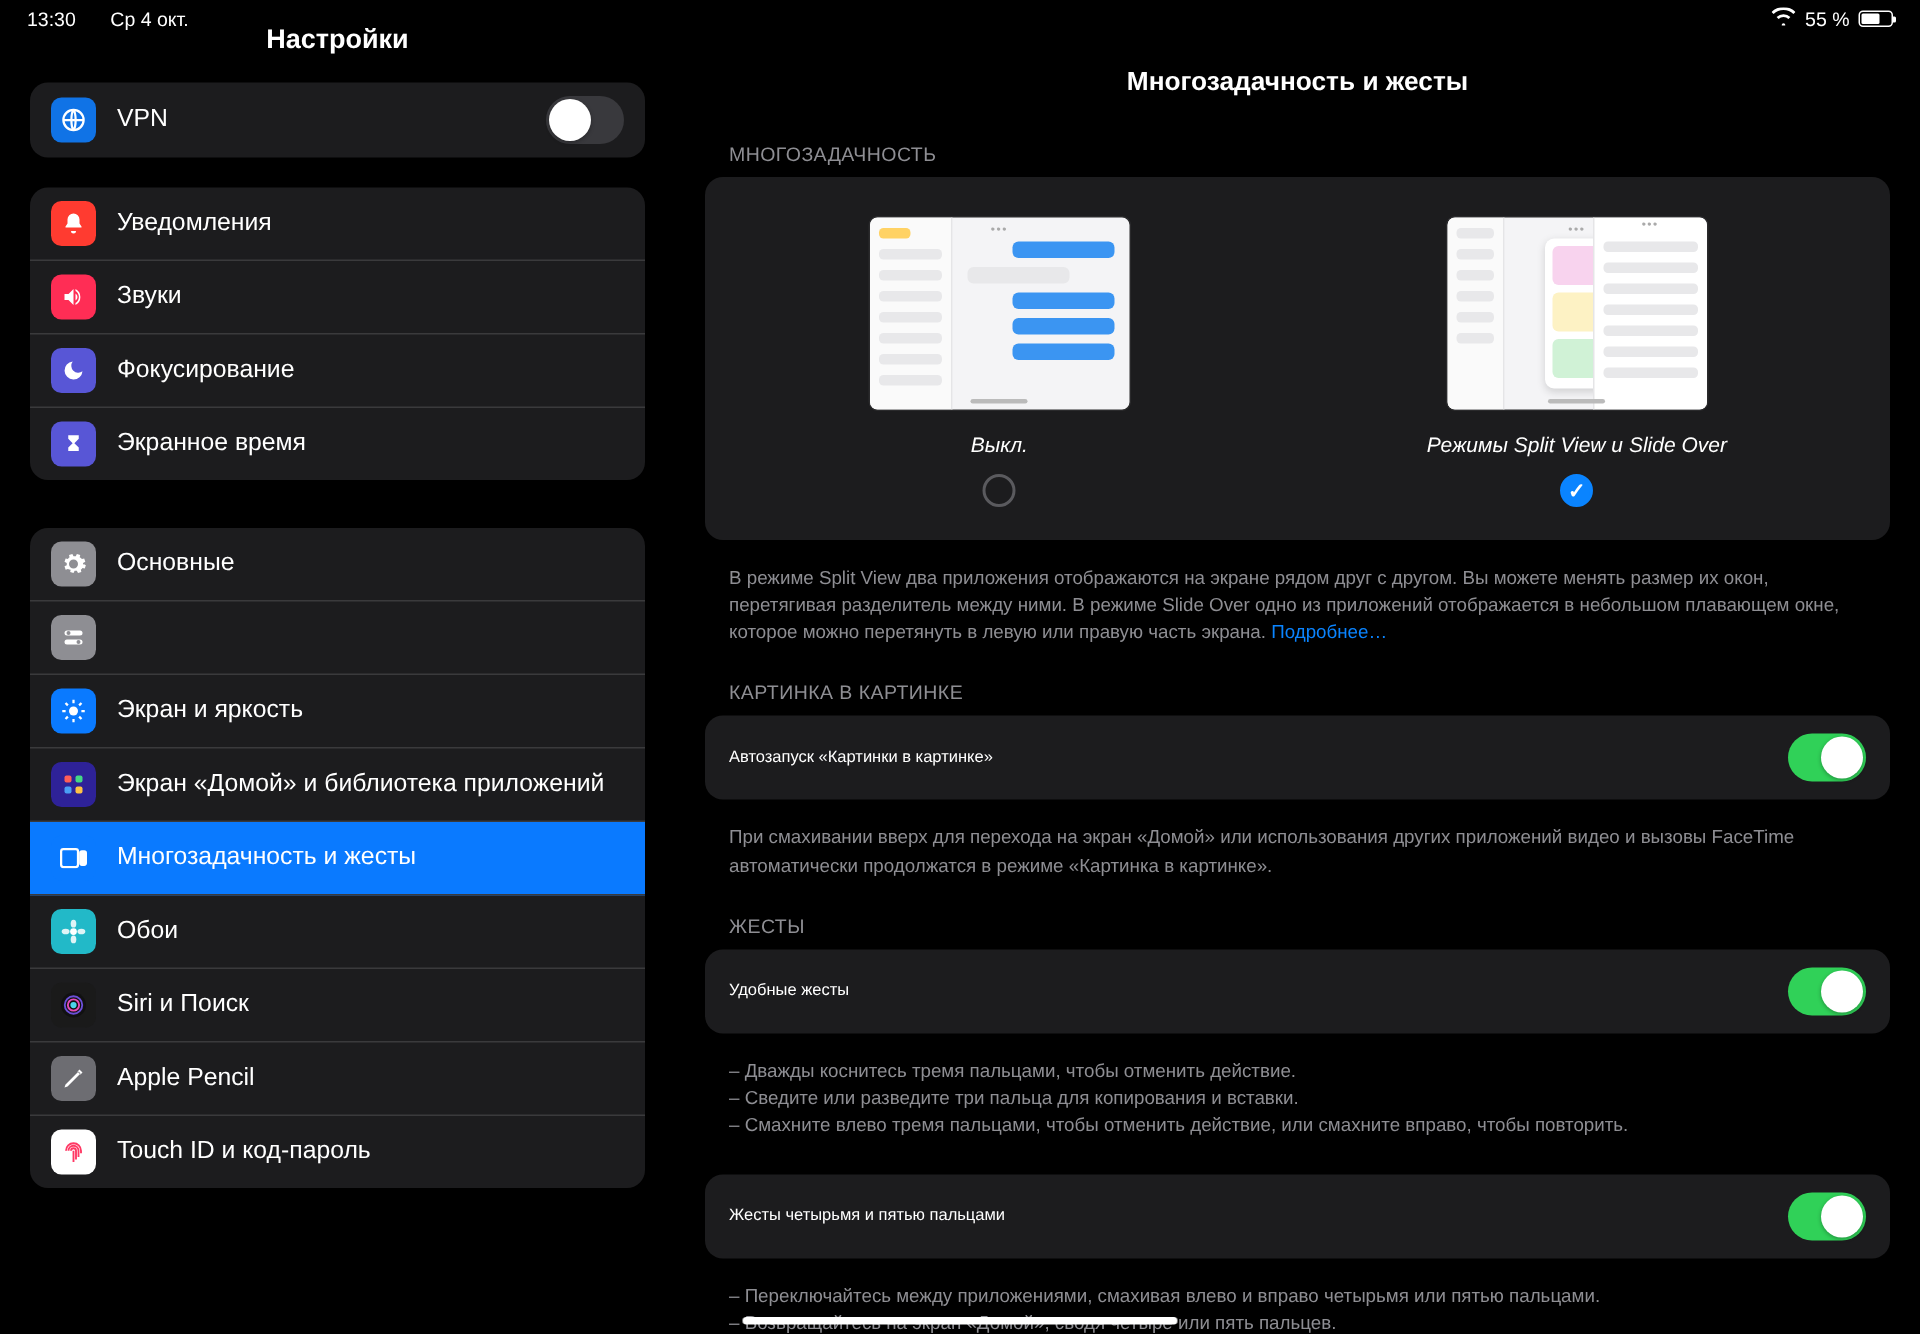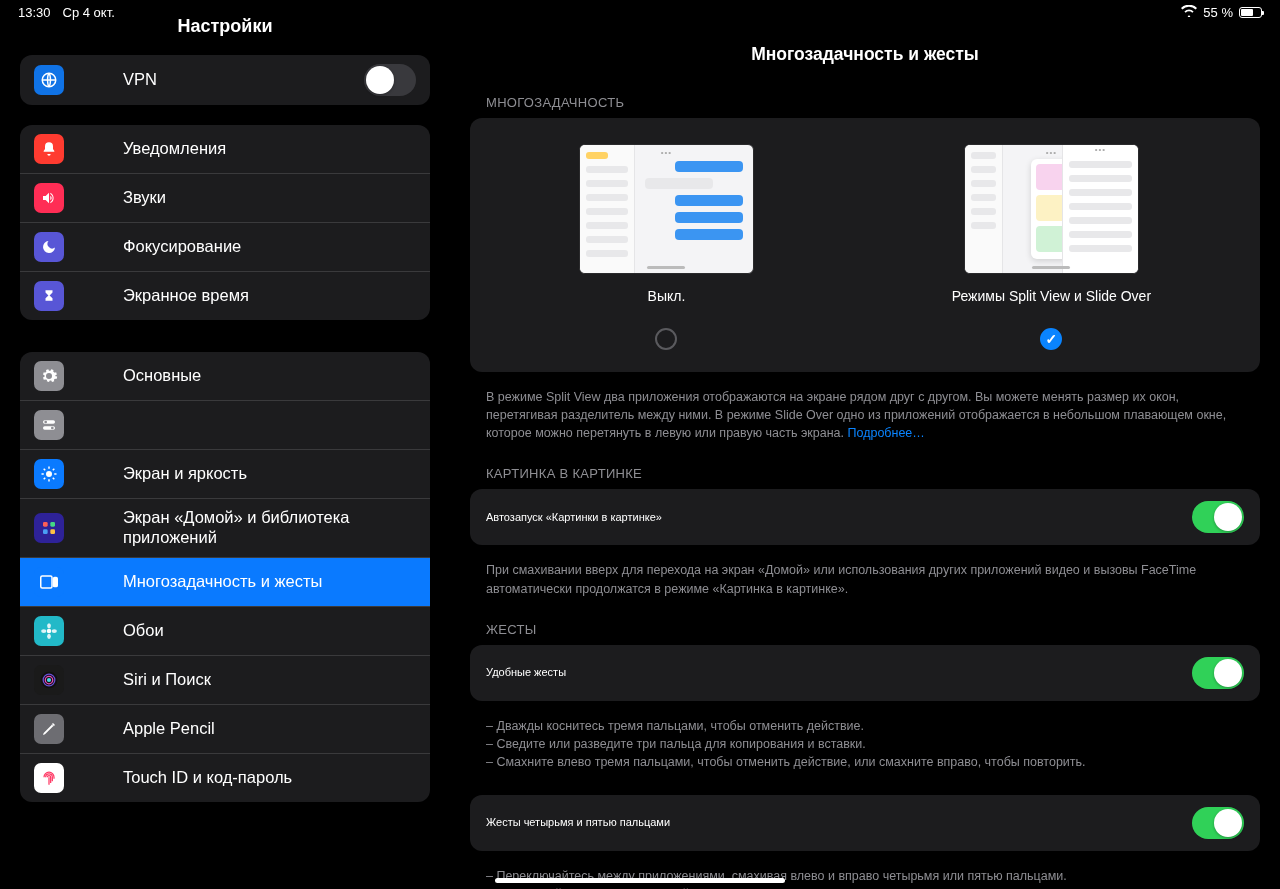--- a/index.html
+++ b/index.html
@@ -8,37 +8,37 @@
     background: #000; color: #fff; width: 1280px; height: 889px;
     overflow: hidden; position: relative; font-size: 15px;
     -webkit-font-smoothing: antialiased;
   }
   
   .status-bar {
     position: absolute; top: 0; left: 0; right: 0; height: 24px;
     display: flex; align-items: center; padding: 0 18px; font-size: 13px;
     justify-content: space-between; z-index: 5; font-weight:500;
   }
-  .status-left { display: flex; gap: 12px; align-items:flex-start;}
+  .status-left { display: flex; gap: 23px; align-items:flex-start;}
   .status-right { display: flex; gap: 6px; align-items: center; }
   .battery { width: 23px; height: 11px; border: 1px solid #fff; border-radius: 3px; position: relative; }
   .battery::after{content:"";position:absolute;right:-3px;top:3px;width:2px;height:4px;background:#fff;border-radius:0 1px 1px 0;}
   .battery-fill{position:absolute;left:1px;top:1px;bottom:1px;width:55%;background:#fff;border-radius:1px;}
 
   
   .sidebar {
     position: absolute; left: 0; top: 0; width: 450px; bottom: 0;
     background: #000; overflow-y: auto; 
   }
   .sidebar-title { text-align: center; font-size: 18px; font-weight: 600; padding: 16px 0 18px; }
   .group { margin: 0 20px 32px; border-radius: 12px; overflow: hidden; background:#1c1c1e; }
   .group.single{margin-bottom:20px;}
   .row {
     display: flex; align-items: center; padding: 9px 14px; min-height: 47px;
-    border-bottom: 0.5px solid #3a3a3c; cursor: pointer; position:relative;gap:45px;
+    border-bottom: 0.5px solid #3a3a3c; cursor: pointer; position:relative;
   }
   .group .row:last-child { border-bottom: none; }
   .row.selected { background: #0a7aff; }
   .row.nosep{border-bottom:none;}
   .icon {
     width: 30px; height: 30px; border-radius: 7px; margin-right: 14px;
     display: flex; align-items: center; justify-content: center; flex-shrink: 0;
     font-size: 16px; color: #fff;
   }
   .label { flex: 1; font-size: 16.5px; line-height:1.2;}
@@ -86,21 +86,21 @@
 
   
   .option-row {
     display: flex; justify-content: space-around; padding: 26px 10px 22px;
   }
   .option { text-align: center; cursor: pointer; }
   .thumb {
     width: 175px; height: 130px; background: #f4f4f6; border-radius: 6px;
     margin: 0 auto 14px; position: relative; overflow: hidden; border:1px solid #2a2a2c;
   }
-  .opt-label { font-size: 14px; color: #fff; margin-bottom: 24px; }
+  .opt-label { font-size: 14px; color: #fff; margin-bottom: 12px; font-style: italic; }
   .radio {
     width: 22px; height: 22px; border-radius: 50%; border: 2px solid #5a5a5e;
     margin: 0 auto; display:flex;align-items:center;justify-content:center;
   }
   .radio.checked { background: #0a84ff; border-color: #0a84ff; color:#fff;font-size:14px;font-weight:700;}
   
   .th-sidebar{position:absolute;left:0;top:0;bottom:0;width:32%;background:#fafafa;border-right:1px solid #e5e5e7;}
   .th-sidebar .ln{height:7px;background:#e8e8ea;margin:7px 6px;border-radius:3px;}
   .th-sidebar .ln.y{background:#ffd264;width:40%;}
   .th-main{position:absolute;left:32%;top:0;right:0;bottom:0;padding:10px 6px;}

